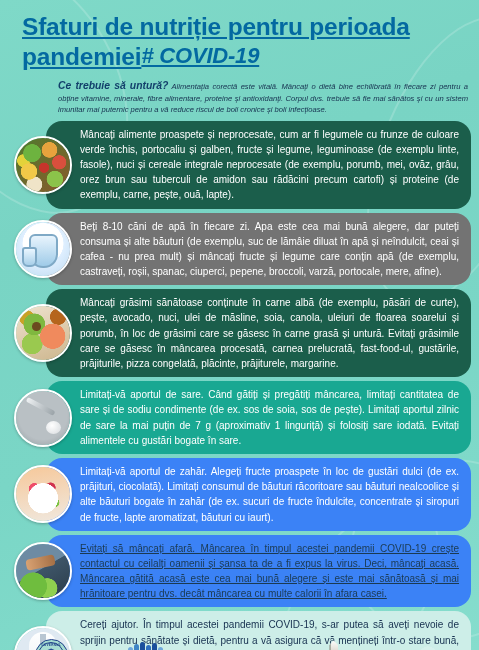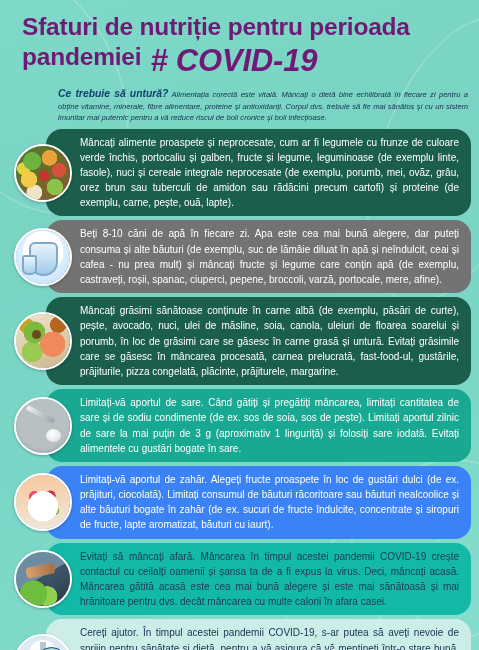--- a/index.html
+++ b/index.html
@@ -21,29 +21,30 @@
   .sw1 { width: 180px; height: 260px; left: -60px; top: -40px; transform: rotate(-25deg); }
   .sw2 { width: 150px; height: 300px; right: -50px; top: 10px; transform: rotate(20deg); }
   .sw3 { width: 200px; height: 180px; right: -70px; bottom: 10px; transform: rotate(-15deg); }
   .sw4 { width: 120px; height: 220px; left: 300px; bottom: -60px; transform: rotate(35deg); }
 
   .poster-inner { position: relative; z-index: 2; }
 
   
   .header { padding: 12px 14px 0 22px; }
   .title-l1, .title-l2 {
-    color: #701a75;
+    color: #0369a1;
     font-weight: bold;
     font-size: 24.5px;
     line-height: 1.22;
     letter-spacing: -0.2px;
     white-space: nowrap;
-  }
-  .title-l2 { display: flex; align-items: flex-start; gap: 9px; }
-  .title-hash { font-style: italic; font-size: 31px; }
+    text-decoration: underline;
+  }
+  .title-l2 { display: flex; align-items: center; }
+  .title-hash { font-style: italic; font-size: 22px; }
 
   .intro {
     margin: 6px 0 0 36px;
     width: 410px;
     color: #16304f;
     font-size: 7.6px;
     line-height: 1.48;
     font-style: italic;
     text-align: justify;
   }
@@ -85,21 +86,21 @@
     line-height: 1.52;
     text-align: justify;
     min-height: 50px;
     display: flex;
     align-items: center;
   }
   .theme-dark .card-body { background: #1b5e4b; color: #ffffff; }
   .theme-dark2 .card-body { background: #737373; color: #ffffff; }
   .theme-mid  .card-body { background: #19a892; color: #ffffff; }
   .theme-mid2 .card-body { background: #3b82f6; color: #ffffff; }
-  .theme-light .card-body { background: #14b8a6; color: #1b3a52; }
+  .theme-light .card-body { background: #3b82f6; color: #1b3a52; text-decoration: underline; }
   .theme-pale  .card-body { background: #cdeee8; color: #16304f; }
 
   
   .ph { width: 100%; height: 100%; position: relative; }
   
   .ph-veg { background: radial-gradient(circle at 30% 28%, #6db33f 0 16%, transparent 17%),
                        radial-gradient(circle at 62% 22%, #e8a33d 0 14%, transparent 15%),
                        radial-gradient(circle at 80% 45%, #d94f3d 0 13%, transparent 14%),
                        radial-gradient(circle at 24% 62%, #f2c948 0 15%, transparent 16%),
                        radial-gradient(circle at 52% 55%, #c6342b 0 12%, transparent 13%),
@@ -278,21 +279,21 @@
       <div class="card-badge">
           <div class="ph ph-fat"></div>
         </div>
       <div class="card-body">Mâncați grăsimi sănătoase conținute în carne albă (de exemplu, păsări de curte), pește, avocado, nuci, ulei de măsline, soia, canola, uleiuri de floarea soarelui și porumb, în loc de grăsimi care se găsesc în carne grasă și untură. Evitați grăsimile care se găsesc în mâncarea procesată, carnea prelucrată, fast-food-ul, gustările, prăjiturile, pizza congelată, plăcinte, prăjiturele, margarine.</div>
     </div>
 
     <div class="card theme-mid">
       <div class="card-badge">
           <div class="ph ph-salt"></div>
         </div>
-      <div class="card-body">Limitați-vă aportul de sare. Când gătiți și pregătiți mâncarea, limitați cantitatea de sare și de sodiu condimente (de ex. sos de soia, sos de pește). Limitați aportul zilnic de sare la mai puțin de 3 g (aproximativ 1 linguriță) și folosiți sare iodată. Evitați alimentele cu gustări bogate în sare.</div>
+      <div class="card-body">Limitați-vă aportul de sare. Când gătiți și pregătiți mâncarea, limitați cantitatea de sare și de sodiu condimente (de ex. sos de soia, sos de pește). Limitați aportul zilnic de sare la mai puțin de 7 g (aproximativ 1 linguriță) și folosiți sare iodată. Evitați alimentele cu gustări bogate în sare.</div>
     </div>
 
     <div class="card theme-mid2">
       <div class="card-badge">
           <div class="ph ph-sugar"></div>
         </div>
       <div class="card-body">Limitați-vă aportul de zahăr. Alegeți fructe proaspete în loc de gustări dulci (de ex. prăjituri, ciocolată). Limitați consumul de băuturi răcoritoare sau băuturi nealcoolice și alte băuturi bogate în zahăr (de ex. sucuri de fructe îndulcite, concentrate și siropuri de fructe, lapte aromatizat, băuturi cu iaurt).</div>
     </div>
 
     <div class="card theme-light">

